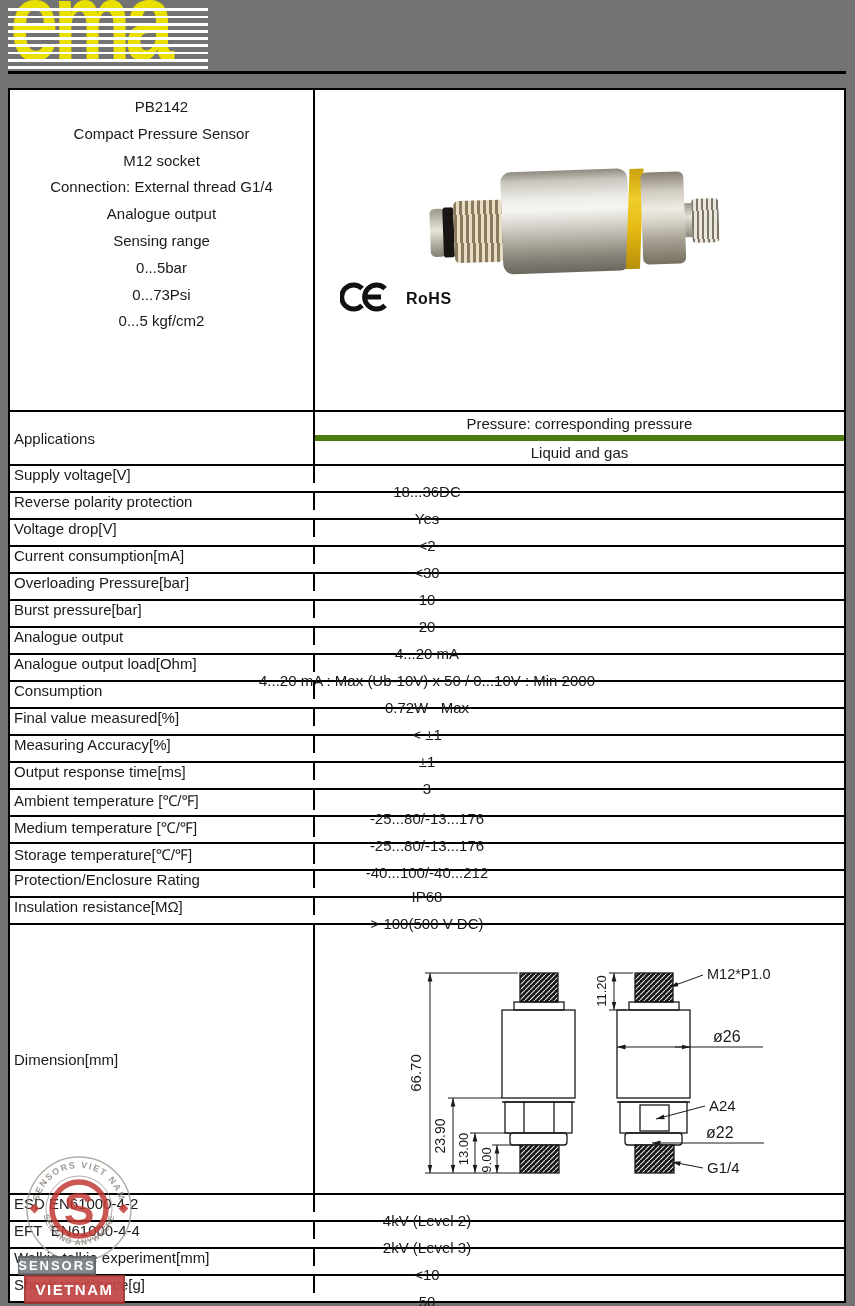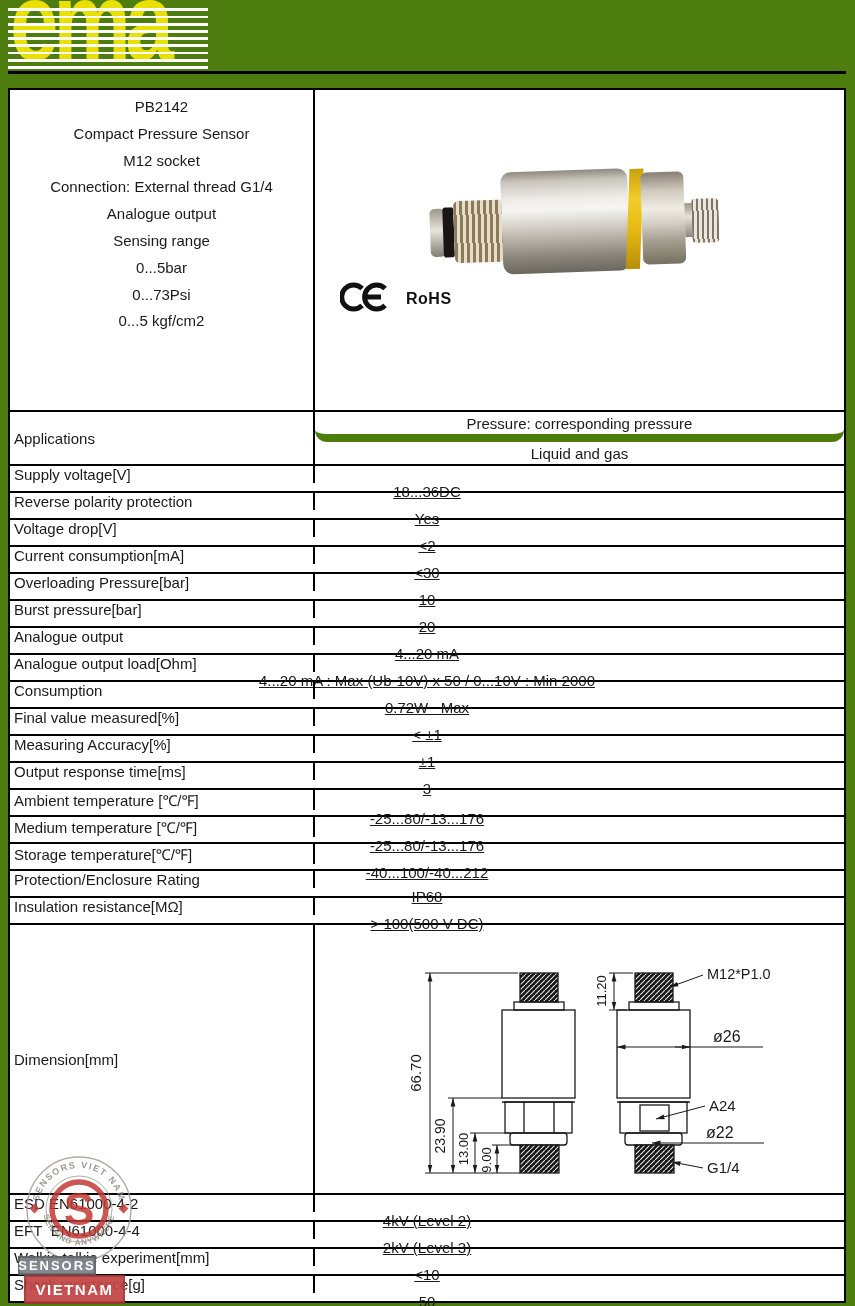--- a/index.html
+++ b/index.html
@@ -1,18 +1,18 @@
 <!DOCTYPE html>
 <html><head>
 <meta charset="utf-8">
 <style>
   * { margin:0; padding:0; box-sizing:border-box; }
   body { background:#fff; }
   .page {
-    position:relative; width:855px; height:1306px; background:#4d7c0f;
+    position:relative; width:855px; height:1306px; background:#737373;
     font-family:"Liberation Sans", sans-serif; color:#1a1a1a; overflow:hidden;
   }
   
   .logo-wrap { position:absolute; left:8px; top:0; width:200px; height:74px; overflow:hidden; }
   .logo {
     position:absolute; left:2px; top:-34px; font-size:112px; font-weight:700;
     letter-spacing:-7px; color:#e9e000; line-height:1;
     transform:scaleX(0.78); transform-origin:left top;
   }
   .logo-stripes {
@@ -22,21 +22,21 @@
   .top-rule { position:absolute; left:8px; top:71px; width:838px; height:3px; background:#000; }
 
   
   .sheet { position:absolute; left:8px; top:88px; width:838px; border:2px solid #000; background:#fff; }
   .trow { display:flex; border-top:2px solid #000; }
   .trow.first { border-top:none; }
   .cell-label {
     width:305px; border-right:2px solid #000; display:flex; align-items:center;
     padding-left:4px; font-size:15px;
   }
-  .cell-value { flex:1; display:flex; align-items:center; justify-content:center; font-size:15px;text-decoration:underline; }
+  .cell-value { flex:1; display:flex; align-items:center; justify-content:center; font-size:15px; }
   .spec-row { height:27px;flex-direction:column; }
   .top-row { height:320px; }
   .apps-row { height:54px; }
   .dim-row { height:270px; }
 
   
   .info-cell {
     width:305px; border-right:2px solid #000; text-align:center;
     font-size:15px; line-height:26.8px; padding-top:4px;
   }
@@ -59,21 +59,21 @@
                background:linear-gradient(180deg,#9a948a,#e4e0d8 40%,#8d877c); }
   .ph-stud   { position:absolute; left:262px; top:36px; width:27px; height:44px; border-radius:4px;
                background:repeating-linear-gradient(90deg,#7d7668 0 2px,#ece7dc 2px 5px); }
 
   .ce-mark { position:absolute; left:25px; top:190px; }
   .rohs { position:absolute; left:91px; top:200px; font-size:16px; font-weight:700; letter-spacing:.5px; color:#111; }
 
   
   .value-stack { flex:1; display:flex; flex-direction:column; }
   .value-stack > div { flex:1; display:flex; align-items:center; justify-content:center; font-size:15px; }
-  .value-stack > div:first-child { border-bottom:8px solid #4d7c0f;border-radius:12px; }
+  .value-stack > div:first-child { border-bottom:6px solid #4d7c0f; }
 
   
   .dim-cell { flex:1; position:relative; }
   .dim-cell svg { position:absolute; left:0; top:0; }
   .dim-cell text { font-family:"Liberation Sans", sans-serif; fill:#1a1a1a; }
 
   
   .stamp { position:absolute; left:22px; top:1152px; width:114px; height:114px; opacity:.85; pointer-events:none; }
   .badge {
     position:absolute; display:flex; align-items:center; justify-content:center;

